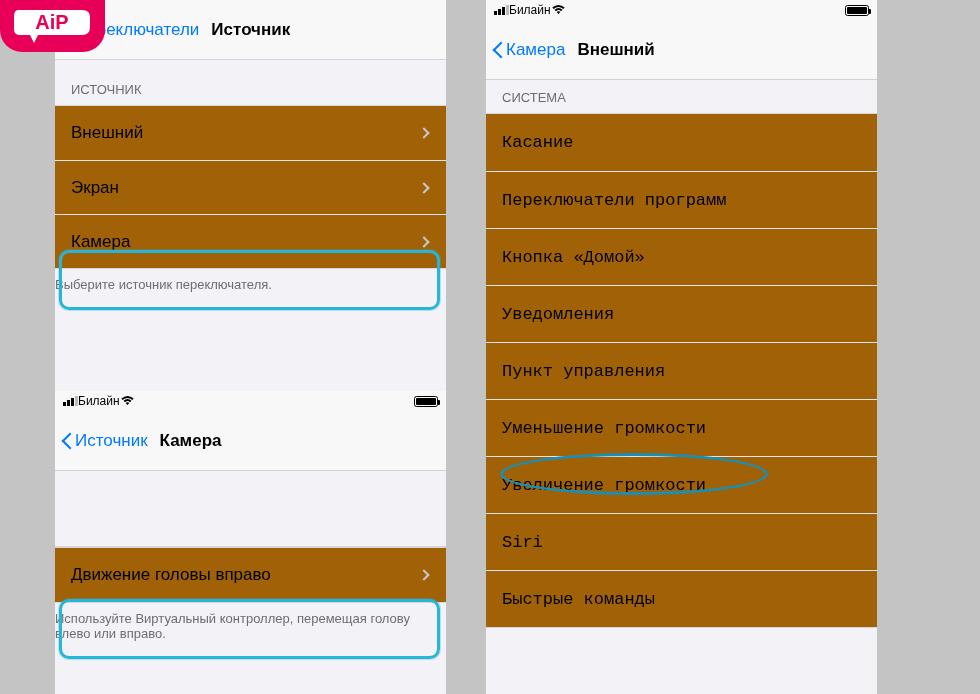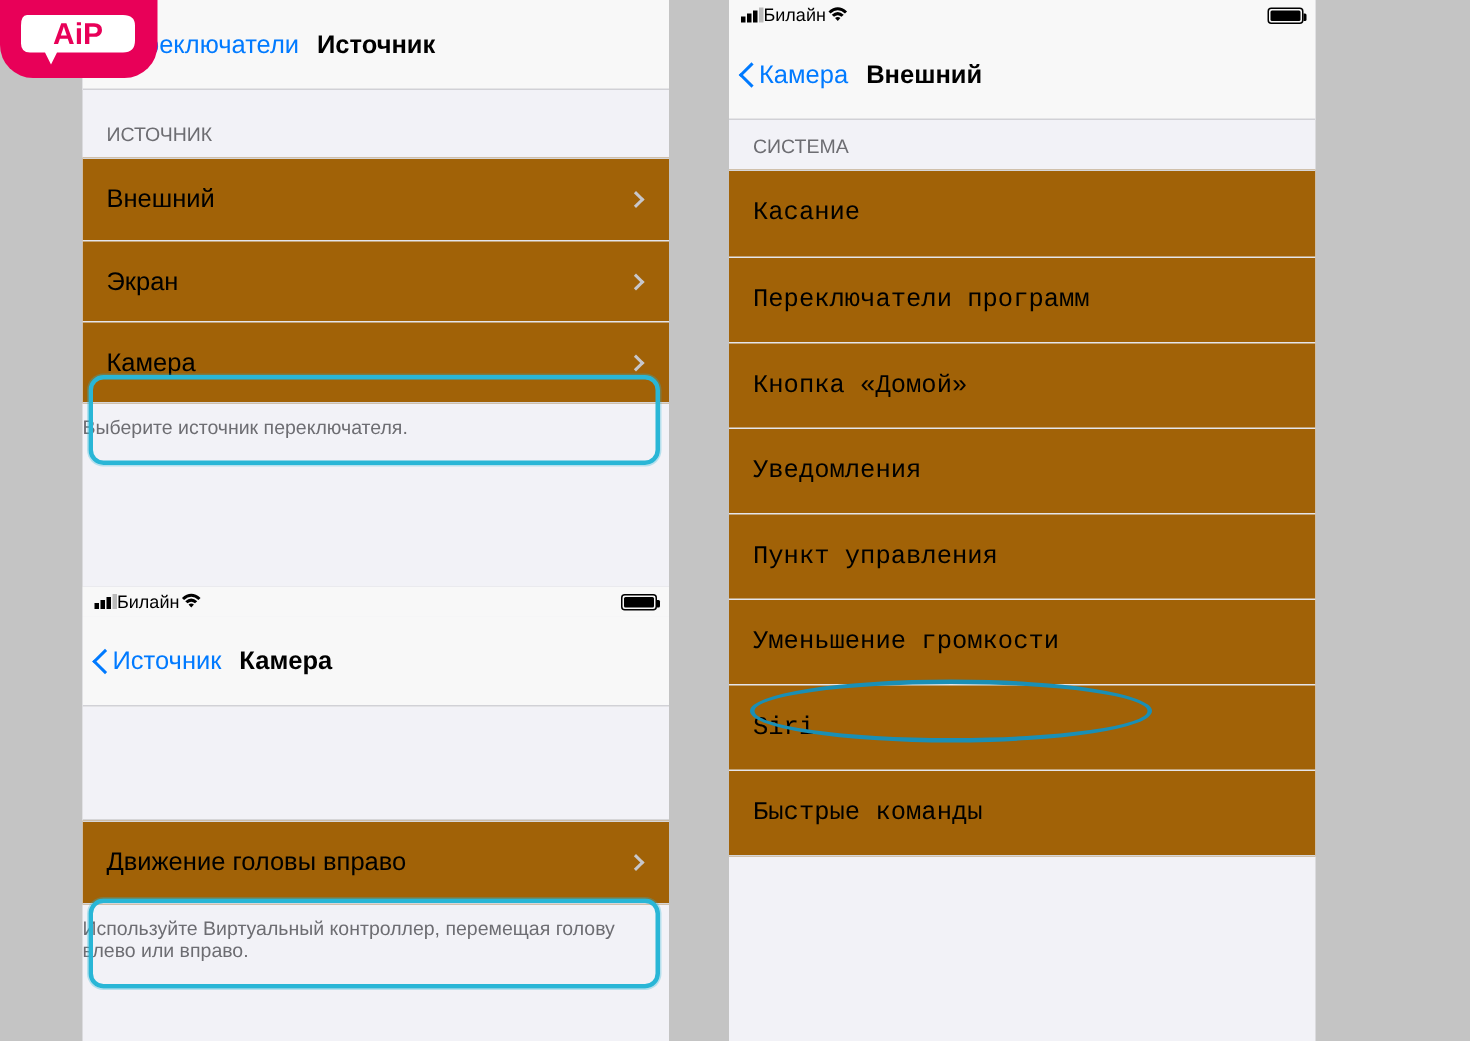--- a/index.html
+++ b/index.html
@@ -269,20 +269,23 @@
     <div class="cell">
         <span class="cell-label">Уведомления</span>
       </div>
     <div class="cell">
         <span class="cell-label">Пункт управления</span>
       </div>
     <div class="cell">
         <span class="cell-label">Уменьшение громкости</span>
       </div>
     <div class="cell">
+        <span class="cell-label">Увеличение громкости</span>
+      </div>
+    <div class="cell">
         <span class="cell-label">Siri</span>
       </div>
     <div class="cell">
         <span class="cell-label">Быстрые команды</span>
       </div>
   </div>
   <div class="highlight-ellipse" style="left:14px; top:453px; width:268px; height:42px;"></div>
 </div>
 
 </body></html>

